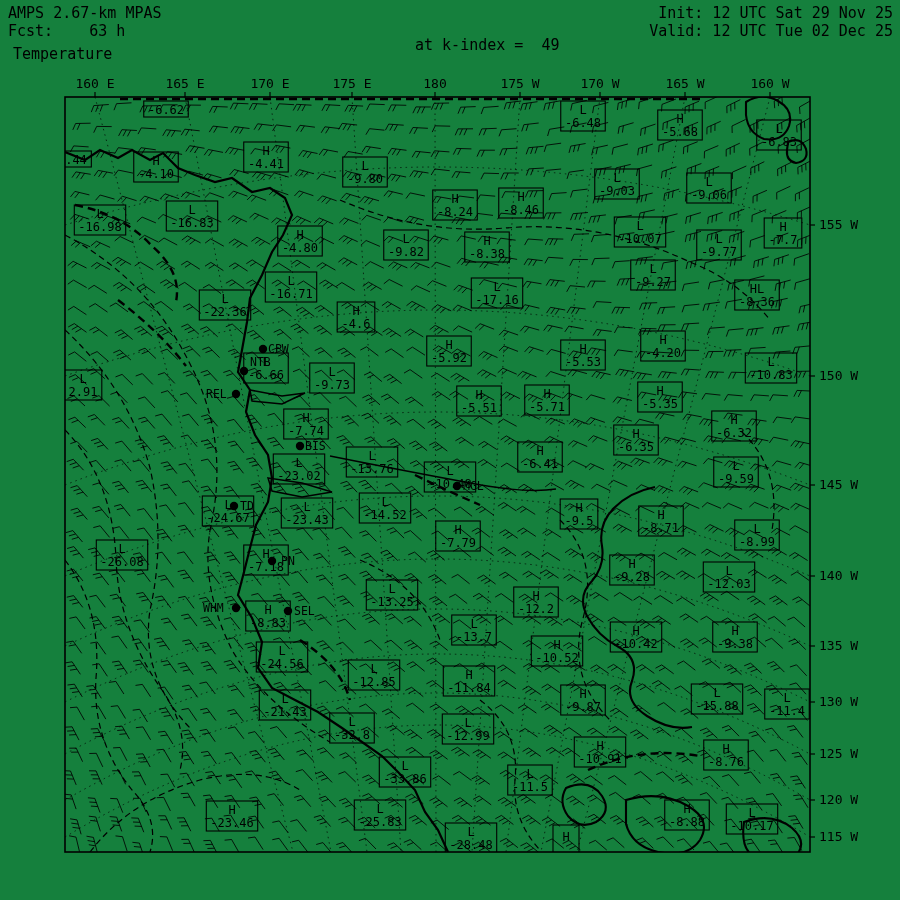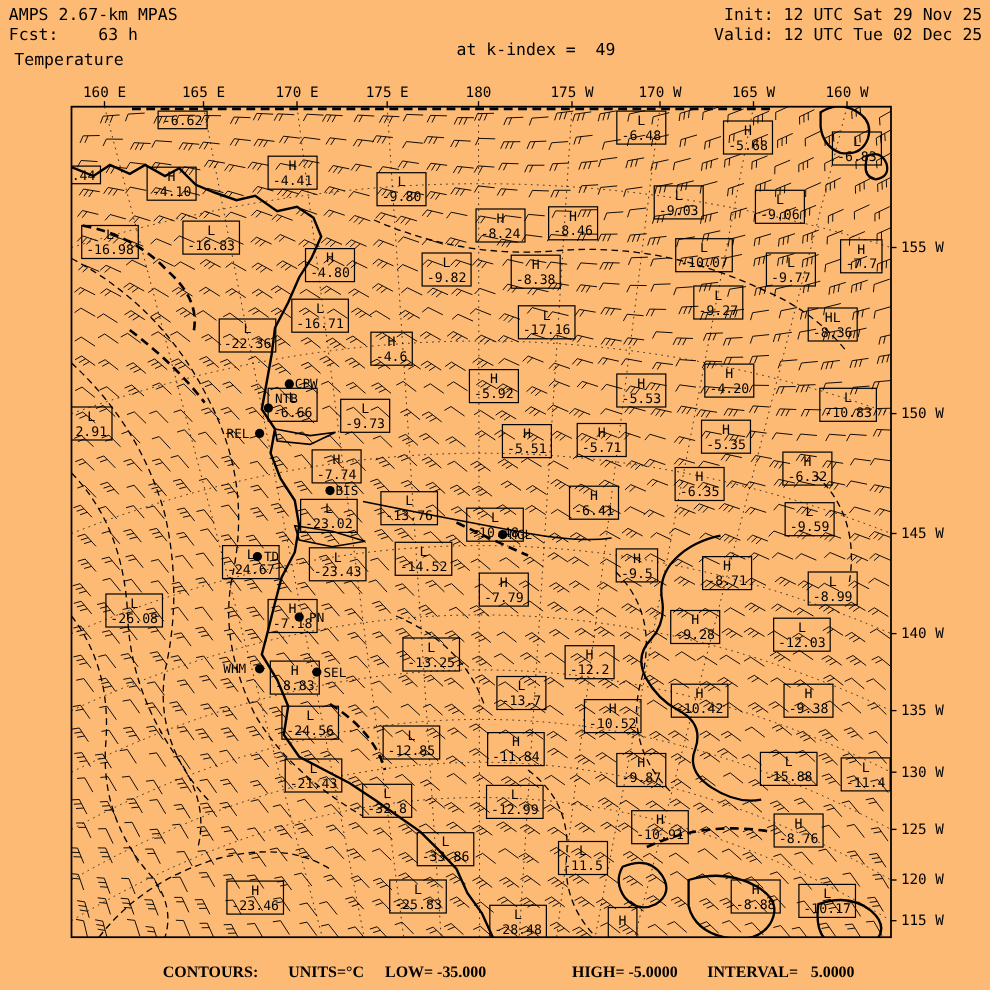--- a/index.html
+++ b/index.html
@@ -1,16 +1,16 @@
 <!DOCTYPE html>
 <html><head>
 <meta charset="utf-8">
 <style>
   html,body{margin:0;padding:0;background:#fff;color:#000;}
-  .page{position:relative;width:900px;height:900px;background:#fdba74;overflow:hidden;
+  .page{position:relative;width:900px;height:900px;background:#15803d;overflow:hidden;
         font-family:"DejaVu Sans Mono",monospace;}
   .hdr{position:absolute;font-size:15px;white-space:pre;letter-spacing:0px;}
   .hdr-right{right:7px;text-align:center;}
   .footer{position:absolute;top:876px;left:0;width:900px;height:22px;
           font-family:"Liberation Serif",serif;font-weight:bold;font-size:14.5px;}
   .footer span{position:absolute;white-space:pre;}
   svg text{font-family:"DejaVu Sans Mono",monospace;fill:#000;}
 </style>
 </head>
 <body>
@@ -549,21 +549,13 @@
       <line x1="810" y1="702" x2="815" y2="702" stroke="#000" stroke-width="1.2"></line>
       <text x="819" y="706" font-size="13px">130 W</text>
       <line x1="810" y1="754" x2="815" y2="754" stroke="#000" stroke-width="1.2"></line>
       <text x="819" y="758" font-size="13px">125 W</text>
       <line x1="810" y1="800" x2="815" y2="800" stroke="#000" stroke-width="1.2"></line>
       <text x="819" y="804" font-size="13px">120 W</text>
       <line x1="810" y1="837" x2="815" y2="837" stroke="#000" stroke-width="1.2"></line>
       <text x="819" y="841" font-size="13px">115 W</text>
     </svg>
 
-  <div class="footer">
-    <span style="left:148px;">CONTOURS:</span>
-    <span style="left:262px;">UNITS=°C</span>
-    <span style="left:350px;">LOW= -35.000</span>
-    <span style="left:520px;">HIGH= -5.0000</span>
-    <span style="left:643px;">INTERVAL=</span>
-    <span style="left:737px;">5.0000</span>
-  </div>
 </div>
 
 </body></html>

